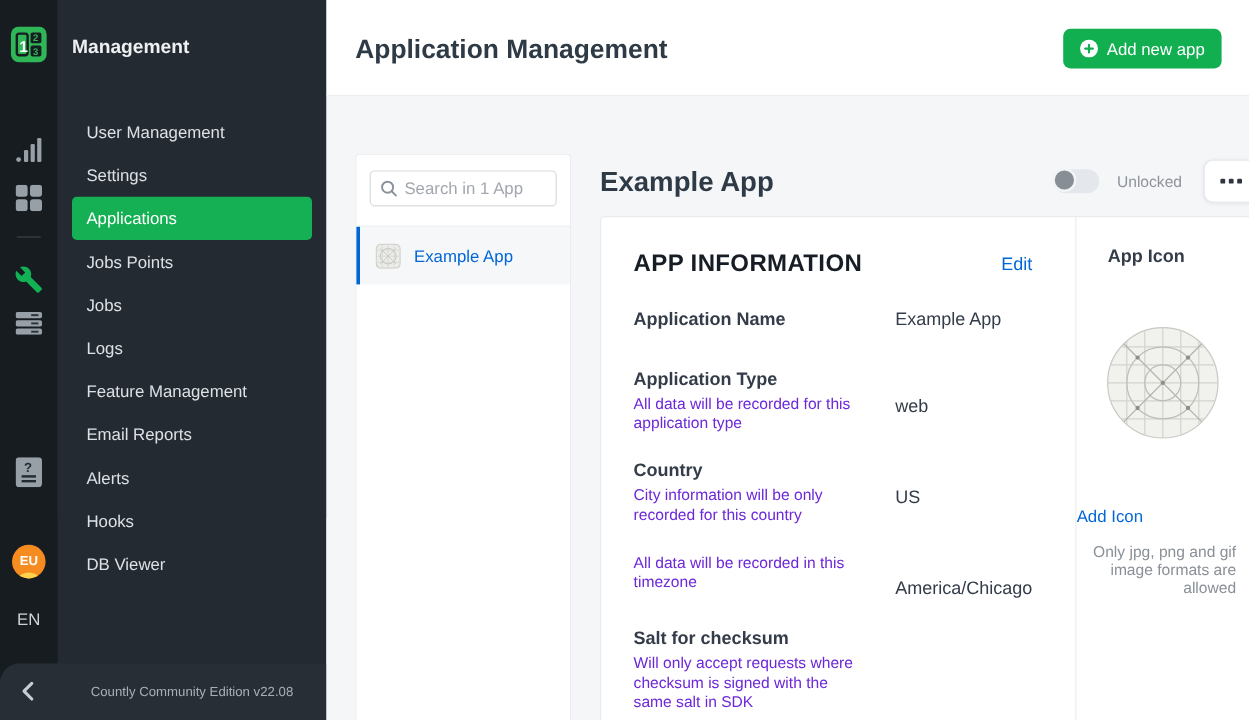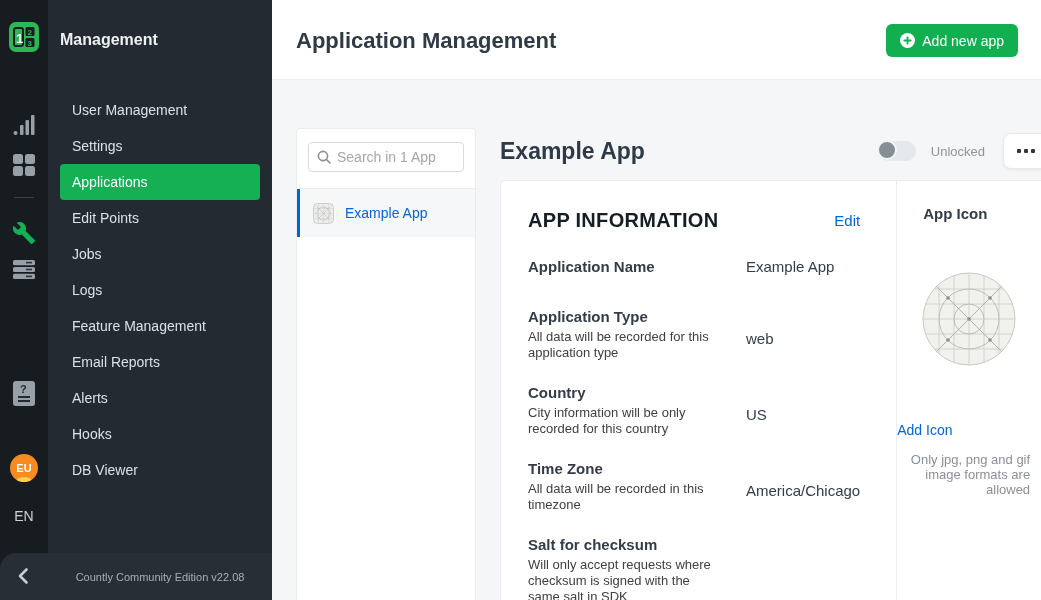--- a/index.html
+++ b/index.html
@@ -75,21 +75,21 @@
     border:1px solid #e9ebee; border-right:none; border-bottom:none; border-radius:4px 0 0 0;
     display:flex; }
   .info-col { flex:1; padding:28px 36px 0 27px; }
   .info-head { display:flex; align-items:center; justify-content:space-between; margin-bottom:25px; }
   .info-title { font-size:20px; font-weight:700; color:#171d25; letter-spacing:.3px; }
   .edit-link { font-size:15px; color:#0166d6; cursor:pointer; }
   .info-row { display:flex; margin-bottom:22px; }
   .info-row.plain { margin-bottom:30px; }
   .row-labels { width:185px; margin-right:33px; }
   .row-label { font-size:15px; font-weight:600; color:#333c48; line-height:20px; }
-  .row-desc { font-size:13px; color:#404040; line-height:16px; margin-top:2px; }
+  .row-desc { font-size:13px; color:#6d28d9; line-height:16px; margin-top:2px; }
   .row-desc:empty { display:none; }
   .row-value { flex:1; font-size:15px; color:#333c48; line-height:20px; padding-top:22px; white-space:nowrap; }
   .info-row.plain .row-value { padding-top:0; }
 
   .icon-col { width:157px; border-left:1px solid #eceef0; padding-top:24px; }
   .icon-col-title { font-size:15px; font-weight:600; color:#333c48; padding-left:26px; }
   .big-icon { margin:50px auto 0; width:94px; height:94px; display:block; }
   .add-icon-link { margin-top:56px; text-align:left; font-size:14px; color:#0166d6; cursor:pointer; }
   .icon-note { margin:14px auto 0; width:122px; text-align:right; font-size:13px;
     color:#8a9097; line-height:15px; }
@@ -155,21 +155,21 @@
     <span class="avatar">EU</span>
     <span class="lang">EN</span>
   </div>
 
   <div class="panel">
     <div class="panel-title">Management</div>
     <div class="menu">
       <div class="menu-item">User Management</div>
       <div class="menu-item">Settings</div>
       <div class="menu-item active">Applications</div>
-      <div class="menu-item">Edit Points</div>
+      <div class="menu-item">Jobs Points</div>
       <div class="menu-item">Jobs</div>
       <div class="menu-item">Logs</div>
       <div class="menu-item">Feature Management</div>
       <div class="menu-item">Email Reports</div>
       <div class="menu-item">Alerts</div>
       <div class="menu-item">Hooks</div>
       <div class="menu-item">DB Viewer</div>
     </div>
   </div>
 
@@ -267,21 +267,20 @@
         <div class="info-row">
           <div class="row-labels">
             <div class="row-label">Country</div>
             <div class="row-desc">City information will be only recorded for this country</div>
           </div>
           <div class="row-value">US</div>
         </div>
 
         <div class="info-row">
           <div class="row-labels">
-            <div class="row-label">Time Zone</div>
             <div class="row-desc">All data will be recorded in this timezone</div>
           </div>
           <div class="row-value">America/Chicago</div>
         </div>
 
         <div class="info-row">
           <div class="row-labels">
             <div class="row-label">Salt for checksum</div>
             <div class="row-desc">Will only accept requests where checksum is signed with the same salt in SDK</div>
           </div>

